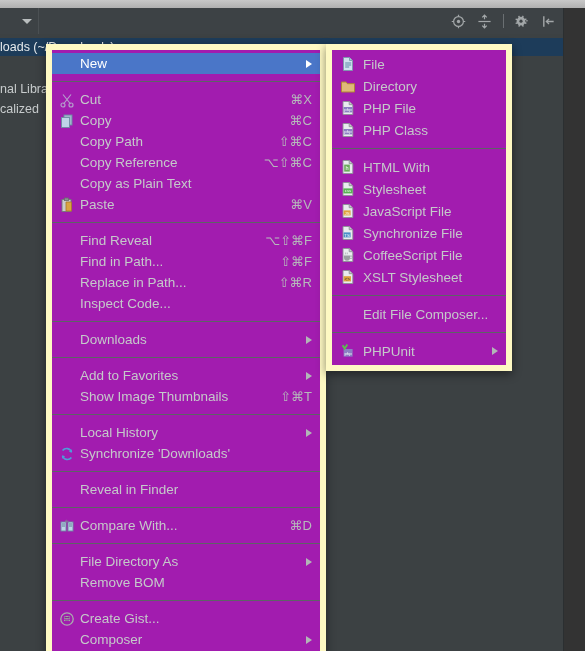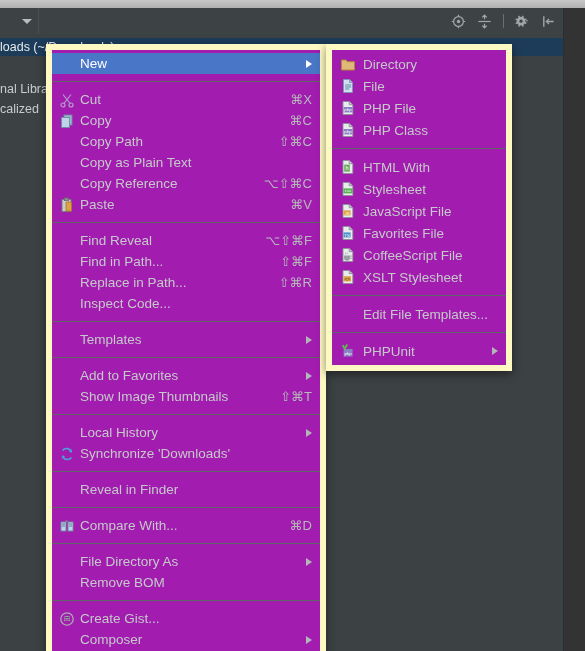--- a/index.html
+++ b/index.html
@@ -220,26 +220,26 @@
           <span class="label">Copy</span>
           <span class="accel">⌘C</span>
         </div>
         <div class="mi">
           <span class="ico"></span>
           <span class="label">Copy Path</span>
           <span class="accel">⇧⌘C</span>
         </div>
         <div class="mi">
           <span class="ico"></span>
-          <span class="label">Copy as Plain Text</span>
-        </div>
-        <div class="mi">
-          <span class="ico"></span>
           <span class="label">Copy Reference</span>
           <span class="accel">⌥⇧⌘C</span>
+        </div>
+        <div class="mi">
+          <span class="ico"></span>
+          <span class="label">Copy as Plain Text</span>
         </div>
         <div class="mi">
           <span class="ico">
             <svg width="16" height="16" viewBox="0 0 16 16">
               <rect x="3" y="2.5" width="9" height="12" fill="#c9ccce" stroke="#76797b" stroke-width=".9"></rect>
               <rect x="5.5" y="1" width="4" height="2.6" fill="#8d9092" stroke="#6a6d6f" stroke-width=".8"></rect>
               <path d="M7 5h5.5v9H7z" fill="#d9a441" stroke="#a8762a" stroke-width=".8"></path>
             </svg>
           </span>
           <span class="label">Paste</span>
@@ -265,21 +265,21 @@
         </div>
         <div class="mi">
           <span class="ico"></span>
           <span class="label">Inspect Code...</span>
         </div>
       </div>
       <div class="sep"></div>
       <div class="grp">
         <div class="mi">
           <span class="ico"></span>
-          <span class="label">Templates</span>
+          <span class="label">Downloads</span>
           <span class="arrow"></span>
         </div>
       </div>
       <div class="sep"></div>
       <div class="grp">
         <div class="mi">
           <span class="ico"></span>
           <span class="label">Add to Favorites</span>
           <span class="arrow"></span>
         </div>
@@ -359,38 +359,38 @@
           <span class="arrow"></span>
         </div>
       </div>
     </div>
 
   <div class="menu" id="sub-menu">
       <div class="grp">
         <div class="mi">
           <span class="ico">
             <svg width="16" height="16" viewBox="0 0 16 16">
-              <path d="M1.5 4h4.6l1.3 1.7h7.1v8.3h-13z" fill="#e0b878" stroke="#b08634" stroke-width="1"></path>
-            </svg>
-          </span>
-          <span class="label">Directory</span>
-        </div>
-        <div class="mi">
-          <span class="ico">
-            <svg width="16" height="16" viewBox="0 0 16 16">
               <path d="M3.5 1.5h6L12.5 4.5v10h-9z" fill="#cfe0ee" stroke="#7a97ad" stroke-width=".9"></path>
               <path d="M9.5 1.5v3h3" fill="#a9c4d8" stroke="#7a97ad" stroke-width=".9"></path>
               <path d="M5.2 7h6M5.2 9h6M5.2 11h4" stroke="#5d89a8" stroke-width="1"></path>
             </svg>
           </span>
           <span class="label">File</span>
         </div>
         <div class="mi">
           <span class="ico">
             <svg width="16" height="16" viewBox="0 0 16 16">
+              <path d="M1.5 4h4.6l1.3 1.7h7.1v8.3h-13z" fill="#e0b878" stroke="#b08634" stroke-width="1"></path>
+            </svg>
+          </span>
+          <span class="label">Directory</span>
+        </div>
+        <div class="mi">
+          <span class="ico">
+            <svg width="16" height="16" viewBox="0 0 16 16">
               <path d="M3 1.5h6.2L12.8 5v9.5h-9.8z" fill="#e9ecef" stroke="#8d9296" stroke-width=".9"></path>
               <path d="M9.2 1.5v3.2h3.4" fill="#c4c9cd" stroke="#8d9296" stroke-width=".9"></path>
               <rect x="3.6" y="7" width="8.8" height="5.4" fill="#8b7fc4"></rect>
               <text x="8" y="11.3" font-size="4.4" fill="#ffffff" text-anchor="middle" font-family="sans-serif">php</text>
             </svg>
           </span>
           <span class="label">PHP File</span>
         </div>
         <div class="mi">
           <span class="ico">
@@ -441,21 +441,21 @@
         </div>
         <div class="mi">
           <span class="ico">
             <svg width="16" height="16" viewBox="0 0 16 16">
               <path d="M3 1.5h6.2L12.8 5v9.5h-9.8z" fill="#e9ecef" stroke="#8d9296" stroke-width=".9"></path>
               <path d="M9.2 1.5v3.2h3.4" fill="#c4c9cd" stroke="#8d9296" stroke-width=".9"></path>
               <rect x="3.6" y="7.4" width="7" height="5" fill="#4a90c8"></rect>
               <text x="7.1" y="11.5" font-size="4.4" fill="#ffffff" text-anchor="middle" font-family="sans-serif">TS</text>
             </svg>
           </span>
-          <span class="label">Favorites File</span>
+          <span class="label">Synchronize File</span>
         </div>
         <div class="mi">
           <span class="ico">
             <svg width="16" height="16" viewBox="0 0 16 16">
               <path d="M3 1.5h6.2L12.8 5v9.5h-9.8z" fill="#e9ecef" stroke="#8d9296" stroke-width=".9"></path>
               <path d="M9.2 1.5v3.2h3.4" fill="#c4c9cd" stroke="#8d9296" stroke-width=".9"></path>
               <path d="M4 8.6h6v2.1a3 3 0 0 1-6 0z" fill="#9a9ea1"></path>
               <path d="M10 9.1h1.5a1.1 1.1 0 0 1 0 2.2H10" fill="none" stroke="#9a9ea1" stroke-width=".9"></path>
               <path d="M5.4 7.3c.5-.7-.4-1 0-1.7M7.2 7.3c.5-.7-.4-1 0-1.7" stroke="#9a9ea1" stroke-width=".8" fill="none"></path>
             </svg>
@@ -471,21 +471,21 @@
               <text x="7.3" y="11.5" font-size="4.8" fill="#3c3c3c" text-anchor="middle" font-family="sans-serif">&lt;&gt;</text>
             </svg>
           </span>
           <span class="label">XSLT Stylesheet</span>
         </div>
       </div>
       <div class="sep"></div>
       <div class="grp">
         <div class="mi">
           <span class="ico"></span>
-          <span class="label">Edit File Templates...</span>
+          <span class="label">Edit File Composer...</span>
         </div>
       </div>
       <div class="sep"></div>
       <div class="grp">
         <div class="mi">
           <span class="ico">
             <svg width="16" height="16" viewBox="0 0 16 16">
               <rect x="3.6" y="6" width="9" height="7.6" fill="#8b7fc4"></rect>
               <text x="8.1" y="11.6" font-size="4.4" fill="#ffffff" text-anchor="middle" font-family="sans-serif">php</text>
               <path d="M2.6 2.2l2.1 3.4 2.6-4" fill="none" stroke="#5bbd4e" stroke-width="1.9"></path>

